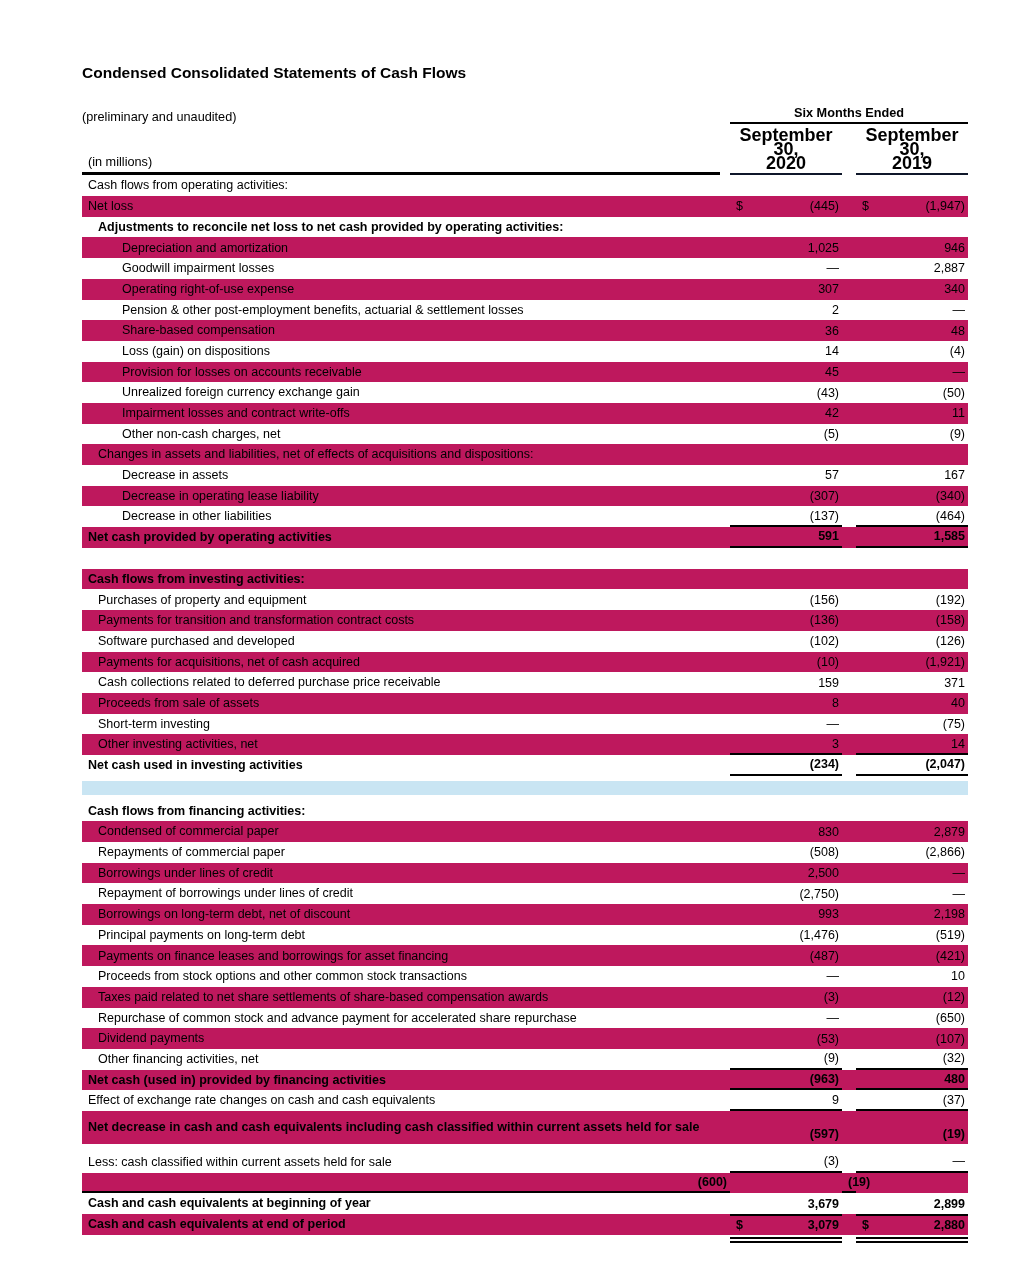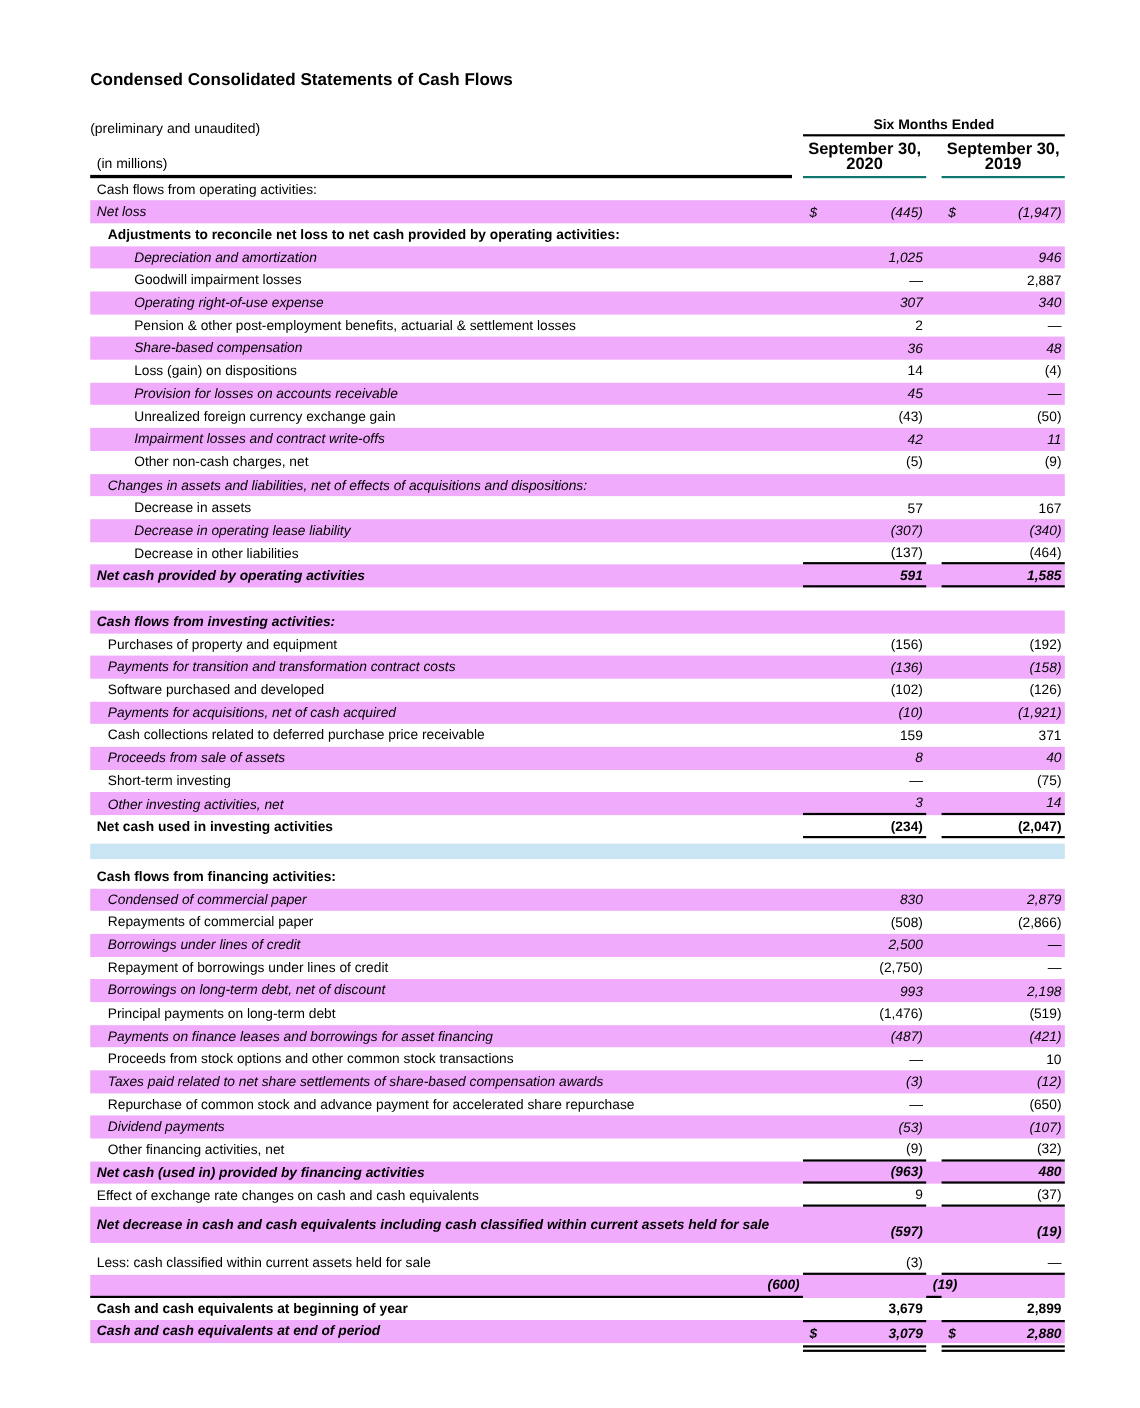--- a/index.html
+++ b/index.html
@@ -13,27 +13,27 @@
   .grid { display:grid; grid-template-columns:1fr 112px 14px 112px; }
   
   .hdr1 { align-items:end; }
   .subtitle { font-size:12.7px; padding-left:0; }
   .period { grid-column:2 / span 3; text-align:center; font-weight:bold; font-size:12.7px;
             border-bottom:2px solid #000; padding-bottom:2px; }
   
   .hdr2 { margin-top:3px; align-items:end; }
   .units { display:flex; align-items:flex-end; border-bottom:3px solid #000;
            margin-right:10px; padding:0 0 3px 6px; font-size:12.7px; }
-  .colhead { text-align:center; font-weight:bold; font-size:15px; line-height:13.8px;
-             border-bottom:2px solid #0f766e; padding:2px 0 3px 0; }
+  .colhead { text-align:center; font-weight:bold; font-size:18px; line-height:13.8px;
+             border-bottom:2px solid #0f172a; padding:2px 0 3px 0; }
   .gapcell { border:none; }
   
   .row { display:grid; grid-template-columns:1fr 112px 14px 112px; min-height:20.7px;
          align-items:center; font-size:12.5px; }
-  .row.bgb { background:#f0abfc;font-style:italic; }
+  .row.bgb { background:#be185d; }
   .lab { padding:2px 8px 2px 6px; line-height:14.6px; }
   .in1 .lab { padding-left:16px; }
   .in2 .lab { padding-left:40px; }
   .bold { font-weight:bold; }
   .num { display:flex; justify-content:flex-start; align-items:center; align-self:stretch;
          padding:0 3px 0 6px; }
   .num .val { margin-left:auto; }
   .num.rb { border-bottom:2px solid #000; }
   .num.rt { border-top:2px solid #000; }
   .row.tall { min-height:33px; }

